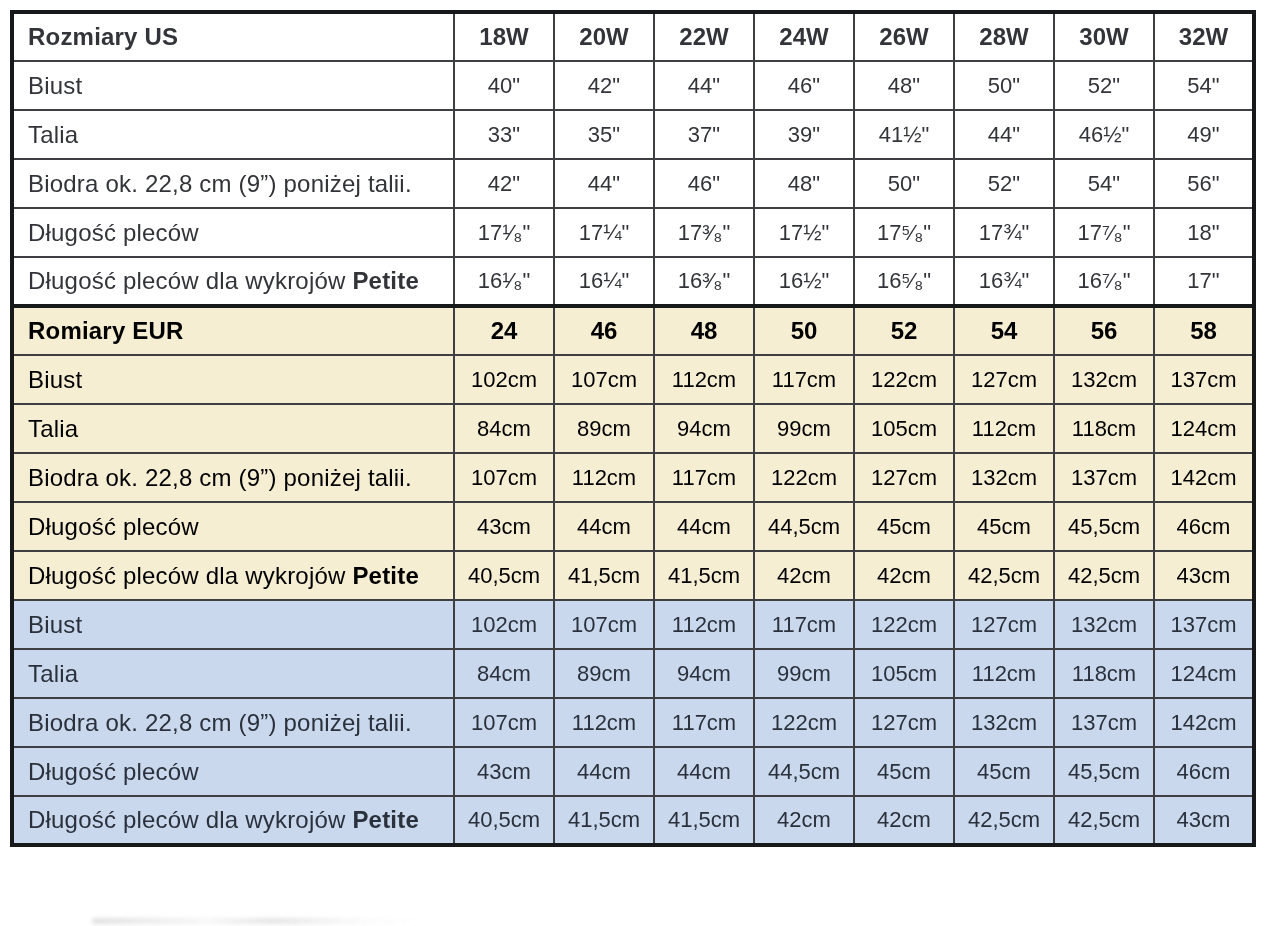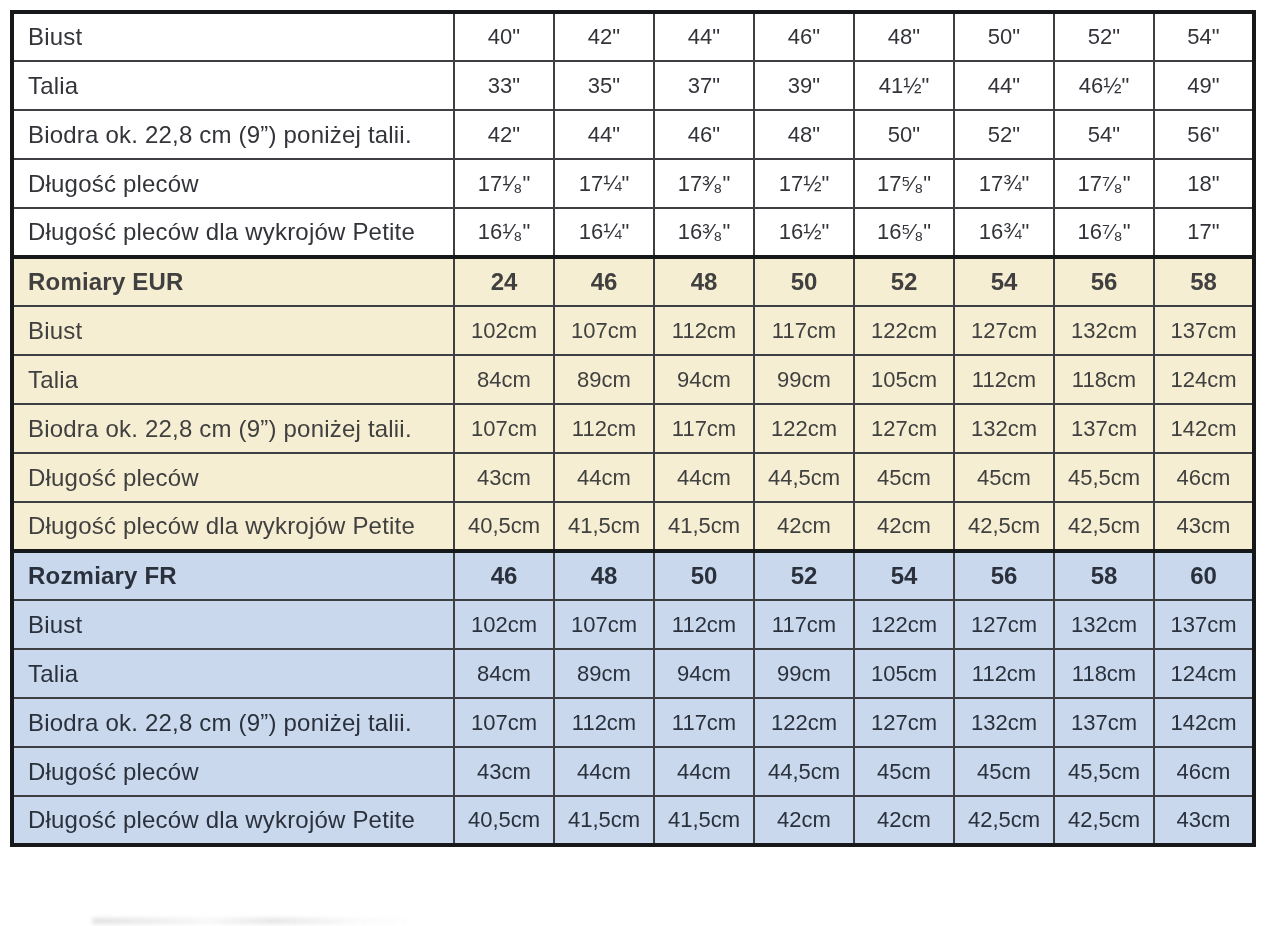--- a/index.html
+++ b/index.html
@@ -46,42 +46,53 @@
   tr.header th.label,
   tr.header td.val {
     font-weight: bold;
     font-size: 24px;
   }
   tr.section-start th,
   tr.section-start td {
     border-top: 4px solid var(--border-dark, #17181a);
   }
   tr.sec-us  th, tr.sec-us  td { background: var(--us-bg, #ffffff); }
-  tr.sec-eur th, tr.sec-eur td { background: var(--eur-bg, #f6eed2); color: #404040; }
+  tr.sec-eur th, tr.sec-eur td { background: var(--eur-bg, #f6eed2); color: #000000; }
   tr.sec-fr  th, tr.sec-fr  td { background: var(--fr-bg, #c9d8ec); color: #2a313c; }
-  .bold { font-weight: normal; }
+  .bold { font-weight: bold; }
   .bottom-artifact {
     position: absolute;
     left: 92px;
     top: 918px;
     width: 330px;
     height: 6px;
     background: linear-gradient(90deg,
       rgba(150,150,155,0.30), rgba(190,190,195,0.12) 35%,
       rgba(160,160,165,0.28) 55%, rgba(200,200,205,0.10) 80%, transparent);
     filter: blur(2px);
     border-radius: 3px;
   }
 </style>
 </head>
 <body>
 
 <div class="page">
   <table class="size-table">
     <tbody id="table-body">
+        <tr class="header sec-us section-start">
+          <th class="label">Rozmiary US</th>
+          <td class="val">18W</td>
+          <td class="val">20W</td>
+          <td class="val">22W</td>
+          <td class="val">24W</td>
+          <td class="val">26W</td>
+          <td class="val">28W</td>
+          <td class="val">30W</td>
+          <td class="val">32W</td>
+        </tr>
         <tr class="sec-us">
           <th class="label"><span class="">Biust</span></th>
           <td class="val">40"</td>
           <td class="val">42"</td>
           <td class="val">44"</td>
           <td class="val">46"</td>
           <td class="val">48"</td>
           <td class="val">50"</td>
           <td class="val">52"</td>
           <td class="val">54"</td>
@@ -189,31 +200,20 @@
           <th class="label"><span class="">Długość pleców dla wykrojów </span><span class="bold">Petite</span></th>
           <td class="val">40,5cm</td>
           <td class="val">41,5cm</td>
           <td class="val">41,5cm</td>
           <td class="val">42cm</td>
           <td class="val">42cm</td>
           <td class="val">42,5cm</td>
           <td class="val">42,5cm</td>
           <td class="val">43cm</td>
         </tr>
-        <tr class="header sec-fr section-start">
-          <th class="label">Rozmiary FR</th>
-          <td class="val">46</td>
-          <td class="val">48</td>
-          <td class="val">50</td>
-          <td class="val">52</td>
-          <td class="val">54</td>
-          <td class="val">56</td>
-          <td class="val">58</td>
-          <td class="val">60</td>
-        </tr>
         <tr class="sec-fr">
           <th class="label"><span class="">Biust</span></th>
           <td class="val">102cm</td>
           <td class="val">107cm</td>
           <td class="val">112cm</td>
           <td class="val">117cm</td>
           <td class="val">122cm</td>
           <td class="val">127cm</td>
           <td class="val">132cm</td>
           <td class="val">137cm</td>

